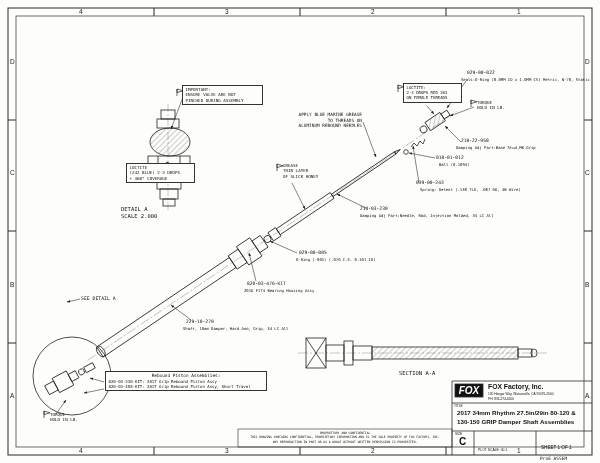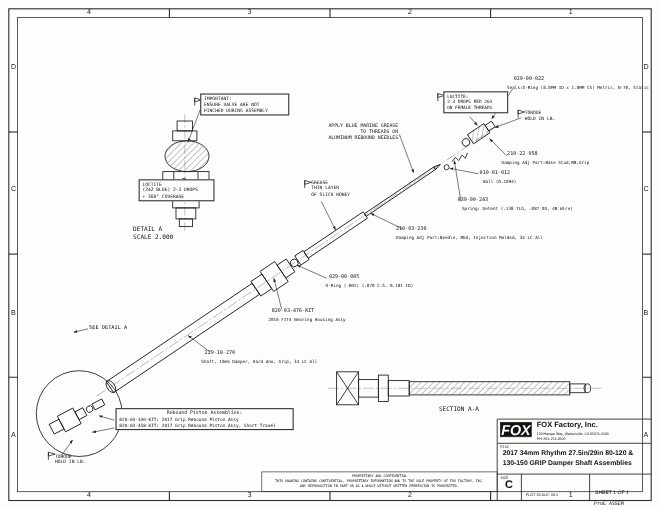--- a/index.html
+++ b/index.html
@@ -246,21 +246,21 @@
 
 <div class="pn" style="left:186px;top:319px">229-10-270</div>
 <div class="desc" style="left:183px;top:326px">Shaft, 10mm Damper, Hard Ano, Grip, 34 LC All</div>
 
 <div class="note box" style="left:105px;top:371px;width:155px;font-size:4px">
   <div class="ctr" style="font-size:4.4px">Rebound Piston Assemblies:</div>
   <div>820-03-330-KIT: 2017 Grip Rebound Piston Assy</div>
   <div>820-03-458-KIT: 2017 Grip Rebound Piston Assy, Short Travel</div>
 </div>
 
-<div class="tb" style="position:absolute;left:455px;top:384px;width:28px;height:13px;line-height:13px;text-align:center;color:#fff;font-weight:bold;font-style:italic;font-size:13px">FOX</div>
+<div class="tb" style="position:absolute;left:455px;top:384px;width:28px;height:13px;line-height:13px;text-align:center;color:#fff;font-weight:bold;font-style:italic;font-size:10px">FOX</div>
 <div class="tb" style="position:absolute;left:488px;top:383px;font-weight:bold;font-size:6.8px">FOX Factory, Inc.</div>
 <div class="tb tiny" style="position:absolute;left:488px;top:392px">130 Hangar Way, Watsonville, CA 95076-2600</div>
 <div class="tb tiny" style="position:absolute;left:488px;top:396.5px">PH: 831-274-6500</div>
 <div class="tb tiny" style="position:absolute;left:454px;top:404px">TITLE</div>
 <div class="tb" style="position:absolute;left:457px;top:409px;font-weight:bold;font-size:6.2px">2017 34mm Rhythm 27.5in/29in 80-120 &amp;</div>
 <div class="tb" style="position:absolute;left:457px;top:418px;font-weight:bold;font-size:6.2px">130-150 GRIP Damper Shaft Assemblies</div>
 <div class="tb tiny" style="position:absolute;left:455px;top:432px">SIZE</div>
 <div class="tb" style="position:absolute;left:459px;top:436px;font-weight:bold;font-size:10px">C</div>
 <div class="tb" style="position:absolute;left:478px;top:448px;font-size:3.4px">PLOT SCALE: 00.1</div>
 <div class="tb" style="position:absolute;left:541px;top:445px;font-size:4.6px">SHEET 1 OF 1</div>

